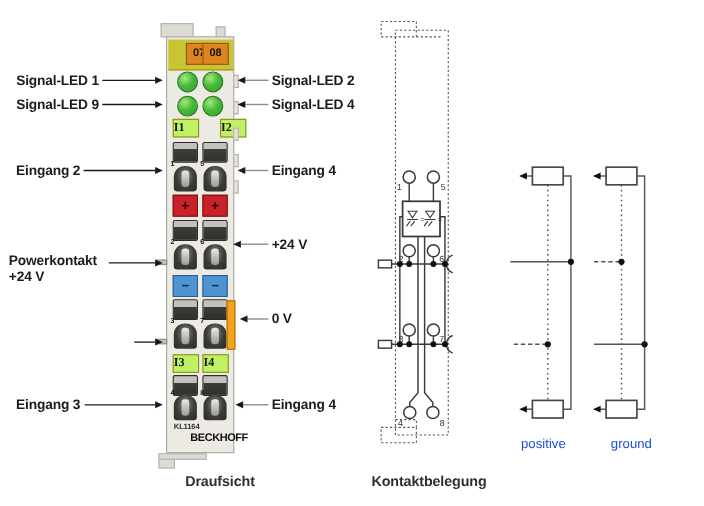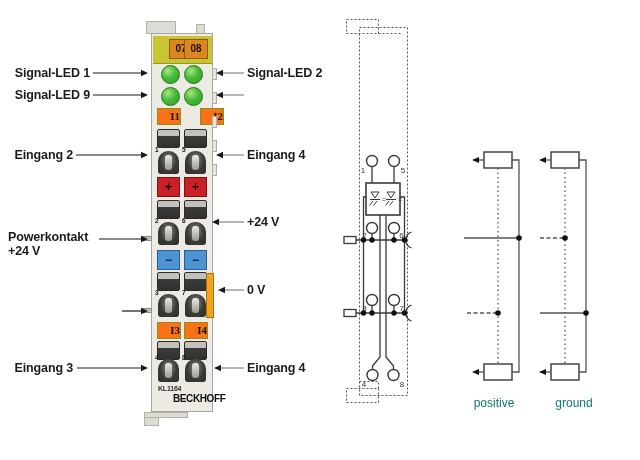--- a/index.html
+++ b/index.html
@@ -2,33 +2,33 @@
 <html><head>
 <meta charset="utf-8">
 <style>
   html,body{margin:0;padding:0;background:#fff;}
   #stage{position:relative;width:640px;height:460px;background:#ffffff;overflow:hidden;
          font-family:"Liberation Sans",sans-serif;}
   .co{position:absolute;font-size:12.5px;line-height:14px;color:#1c1c1c;letter-spacing:-0.15px;font-weight:600;}
   .co.left{text-align:right;}
   .co .l2{display:block;}
   .caption{position:absolute;font-size:13px;color:#2e2e2e;text-align:center;font-weight:600;letter-spacing:-0.1px;}
-  .dlabel{position:absolute;font-size:12px;color:#0f766e;text-align:center;font-weight:500;}
+  .dlabel{position:absolute;font-size:12px;color:#1d4ed8;text-align:center;font-weight:500;}
   
   #module{position:absolute;left:151px;top:33px;width:62px;height:379px;background:#eceae3;
           border:1px solid #a8a8a0;box-sizing:border-box;}
   .hook{position:absolute;background:#dcdcd5;border:1px solid #b2b2aa;box-sizing:border-box;}
   .ktab{position:absolute;width:5px;height:12px;background:#e6e4dc;border:1px solid #b0b0a8;box-sizing:border-box;}
   .band{position:absolute;left:1px;top:2px;width:59px;height:27px;background:#c9c431;border-bottom:1px solid #9a961f;}
   .oconn{position:absolute;width:24px;height:20px;background:#dd861f;border:1px solid #8a5c10;box-sizing:border-box;
          color:#1d1205;font-size:10px;font-weight:bold;text-align:center;line-height:18px;}
   .led{position:absolute;width:19px;height:19px;border-radius:50%;border:1px solid #23751d;box-sizing:border-box;
        background:radial-gradient(circle at 35% 30%, #a9e87e 0%, #46bb3a 45%, #2f9e2b 100%);}
-  .chip{position:absolute;width:24px;height:17px;background:#f97316;border:1px solid #8f8b1c;box-sizing:border-box;
-        font-family:"Liberation Serif",serif;font-weight:bold;font-size:11px;color:#161616;text-align:right;line-height:15px;}
+  .chip{position:absolute;width:24px;height:17px;background:#bef264;border:1px solid #8f8b1c;box-sizing:border-box;
+        font-family:"Liberation Serif",serif;font-weight:bold;font-size:11px;color:#161616;text-align:left;line-height:15px;}
   .clamp{position:absolute;width:23px;height:19px;border:1px solid #2a2a28;border-radius:2px;box-sizing:border-box;
          background:linear-gradient(180deg,#c2c2bb 0%,#c2c2bb 34%,#3c3c3a 34%,#30302e 100%);}
   .dome{position:absolute;width:21px;height:23px;border-radius:10px 10px 3px 3px;
         background:radial-gradient(ellipse at 50% 40%, #8a8a84 0%, #3a3a36 55%, #2c2c2a 100%);}
   .dome::after{content:"";position:absolute;left:7px;top:4px;width:7px;height:15px;border-radius:3px;
         background:linear-gradient(180deg,#eceae2 0%,#9a9a92 100%);}
   .tnum{position:absolute;font-size:6.5px;color:#111;line-height:7px;font-weight:bold;}
   .pblock{position:absolute;width:23px;height:20px;box-sizing:border-box;text-align:center;
           font-size:12px;font-weight:bold;line-height:18px;}
   .red{background:#c92127;border:1px solid #7e1114;color:#140404;}
@@ -47,20 +47,21 @@
   <div class="co left" style="left:8px;top:66px;width:82px">Signal-LED 1</div>
   <div class="co left" style="left:8px;top:88px;width:82px">Signal-LED 9</div>
   <div class="co left" style="left:8px;top:148px;width:65px">Eingang 2</div>
   <div class="co left" style="left:8px;top:230px;width:89px;text-align:left">
     <span>Powerkontakt</span>
     <span class="l2">+24 V</span>
   </div>
   <div class="co left" style="left:8px;top:361px;width:65px">Eingang 3</div>
 
   <div class="co" style="left:247px;top:66px;width:90px">Signal-LED 2</div>
+  <div class="co" style="left:247px;top:88px;width:90px">Signal-LED 4</div>
   <div class="co" style="left:247px;top:148px;width:80px">Eingang 4</div>
   <div class="co" style="left:247px;top:215px;width:60px">+24 V</div>
   <div class="co" style="left:247px;top:283px;width:60px">0 V</div>
   <div class="co" style="left:247px;top:361px;width:80px">Eingang 4</div>
 
   <div class="hook" style="left:146px;top:21px;width:30px;height:13px"></div>
   <div class="hook" style="left:196px;top:24px;width:9px;height:10px"></div>
 
   <div id="module">
     <div class="band"></div>
@@ -122,20 +123,22 @@
 
   <div class="ktab" style="left:212px;top:68px"></div>
   <div class="ktab" style="left:212px;top:92px"></div>
   <div class="ktab" style="left:212px;top:116px"></div>
   <div class="ktab" style="left:212px;top:140px"></div>
   <div class="ktab" style="left:212px;top:164px"></div>
 
   <div class="hook" style="left:144px;top:412px;width:44px;height:6px"></div>
   <div class="hook" style="left:144px;top:417px;width:15px;height:9px"></div>
 
+  <div class="caption" style="left:140px;top:430px;width:120px">Draufsicht</div>
+  <div class="caption" style="left:315px;top:430px;width:150px">Kontaktbelegung</div>
   <div class="dlabel" style="left:454px;top:396px;width:80px">positive</div>
   <div class="dlabel" style="left:534px;top:396px;width:80px">ground</div>
 
   <svg width="640" height="460" viewBox="0 0 640 460">
 
     <g stroke="#1a1a1a" stroke-width="1.2" fill="#1a1a1a">
       <line x1="93" y1="73" x2="141" y2="73"></line>
         <polygon points="148,73 141,69.8 141,76.2" stroke="none"></polygon>
       <line x1="93" y1="95" x2="141" y2="95"></line>
         <polygon points="148,95 141,91.8 141,98.2" stroke="none"></polygon>

